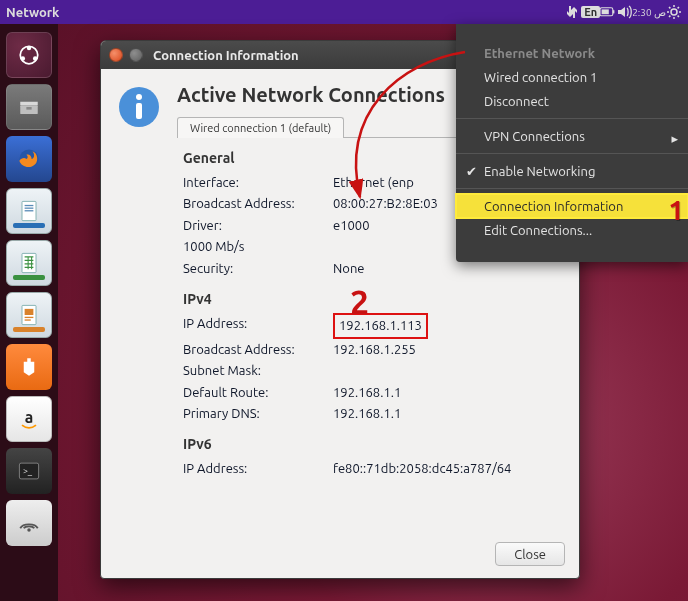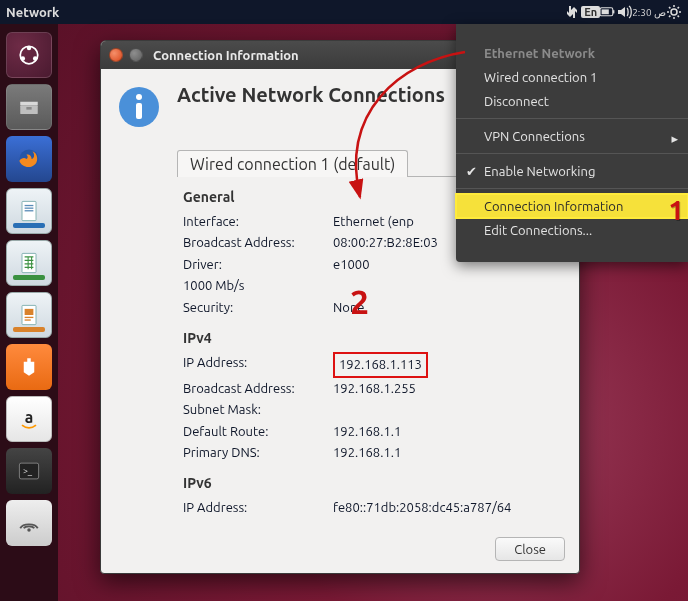--- a/index.html
+++ b/index.html
@@ -1,19 +1,19 @@
 <!DOCTYPE html>
 <html><head>
 <meta charset="utf-8">
 <style>
   * { box-sizing: border-box; margin: 0; padding: 0; font-family: "Ubuntu", "Liberation Sans", sans-serif; }
   body { width: 688px; height: 601px; background: #7a1935; overflow: hidden; position: relative; }
 
   
-  .top-panel { position: absolute; left: 0; top: 0; right: 0; height: 24px; background: #0f172a; color: #dcdcdc; display: flex; align-items: center; padding: 0 6px; font-size: 13px; }
+  .top-panel { position: absolute; left: 0; top: 0; right: 0; height: 24px; background: #4c1d95; color: #dcdcdc; display: flex; align-items: center; padding: 0 6px; font-size: 13px; }
   .top-panel .title { font-weight: bold; }
   .top-panel .spacer { flex: 1; }
   .top-panel .tray { display: flex; align-items: center; }
   .tray-icon { width: 16px; height: 16px; display: inline-flex; align-items: center; justify-content: center; }
   .lang-badge { background: #ddd; color: #333; border-radius: 2px; padding: 0 3px; font-size: 11px; font-weight: bold; }
 
   
   .launcher { position: absolute; left: 0; top: 24px; bottom: 0; width: 58px; background: rgba(30,10,18,0.85); display: flex; flex-direction: column; align-items: center; padding-top: 8px; gap: 6px; }
   .launcher-tile { width: 46px; height: 46px; border-radius: 6px; position: relative; display:flex; align-items:center; justify-content:center; }
   .tile-dash { background: radial-gradient(circle at 30% 30%, #6e2b46, #4a1a30); border:1px solid rgba(255,255,255,0.15); }
@@ -46,31 +46,31 @@
   .win-btn { width: 14px; height: 14px; border-radius: 50%; border:1px solid rgba(0,0,0,0.3);}
   .win-close { background: radial-gradient(circle at 35% 35%, #f58f6a, #d9471b); }
   .win-min   { background: radial-gradient(circle at 35% 35%, #8e8e8e, #5e5e5e); }
 
   .dialog-body { display:flex; padding: 14px 18px 12px 14px; gap: 14px; }
   .info-icon { width: 48px; height: 48px; flex: none; }
 
   .content { flex:1; }
   .content h1 { font-size: 20px; font-weight: bold; color: #333; margin-bottom: 10px;}
   .tabbar { display:flex; gap:0; border-bottom: 1px solid #b5b5b5; }
-  .tab { padding: 4px 12px; font-size: 16px; background:#f7f6f5; border:1px solid #b5b5b5; border-bottom:none; border-radius:3px 3px 0 0; color:#333; position:relative; top:1px;margin-top:33px;}
+  .tab { padding: 4px 12px; font-size: 11px; background:#f7f6f5; border:1px solid #b5b5b5; border-bottom:none; border-radius:3px 3px 0 0; color:#333; position:relative; top:1px;}
   .section-title { font-weight: bold; font-size: 14px; color:#333; margin: 12px 0 6px 6px; }
   .kv { display:flex; font-size: 13px; color:#0f172a; line-height: 1.65; padding-left: 6px;}
   .kv .k { width: 150px; }
   .kv .v { flex:1; }
 
   .ip-highlight { border: 2px solid #d11; padding: 0 4px; display:inline-block; }
   .anno2 { position:absolute; left: 350px; top: 282px; font-size: 34px; font-weight: bold; color: #c81212; pointer-events:none; }
 
   .dialog-footer { display:flex; justify-content:flex-end; padding: 6px 14px 12px; }
-  .close-btn { padding: 4px 18px; font-size: 13px; background: linear-gradient(#fafafa,#e6e6e6); border:1px solid #b5b5b5; border-radius: 4px; color:#333;}
+  .close-btn { padding: 4px 18px; font-size: 13px; background: linear-gradient(#fafafa,#e6e6e6); border:1px solid #b5b5b5; border-radius: 4px; color:#333;margin-top:44px;}
 
   
   .arrow-svg { position:absolute; left: 290px; top: 42px; pointer-events:none; }
 </style>
 </head>
 <body>
 
 <div class="top-panel">
   <span class="title">Network</span>
   <span class="spacer"></span>

